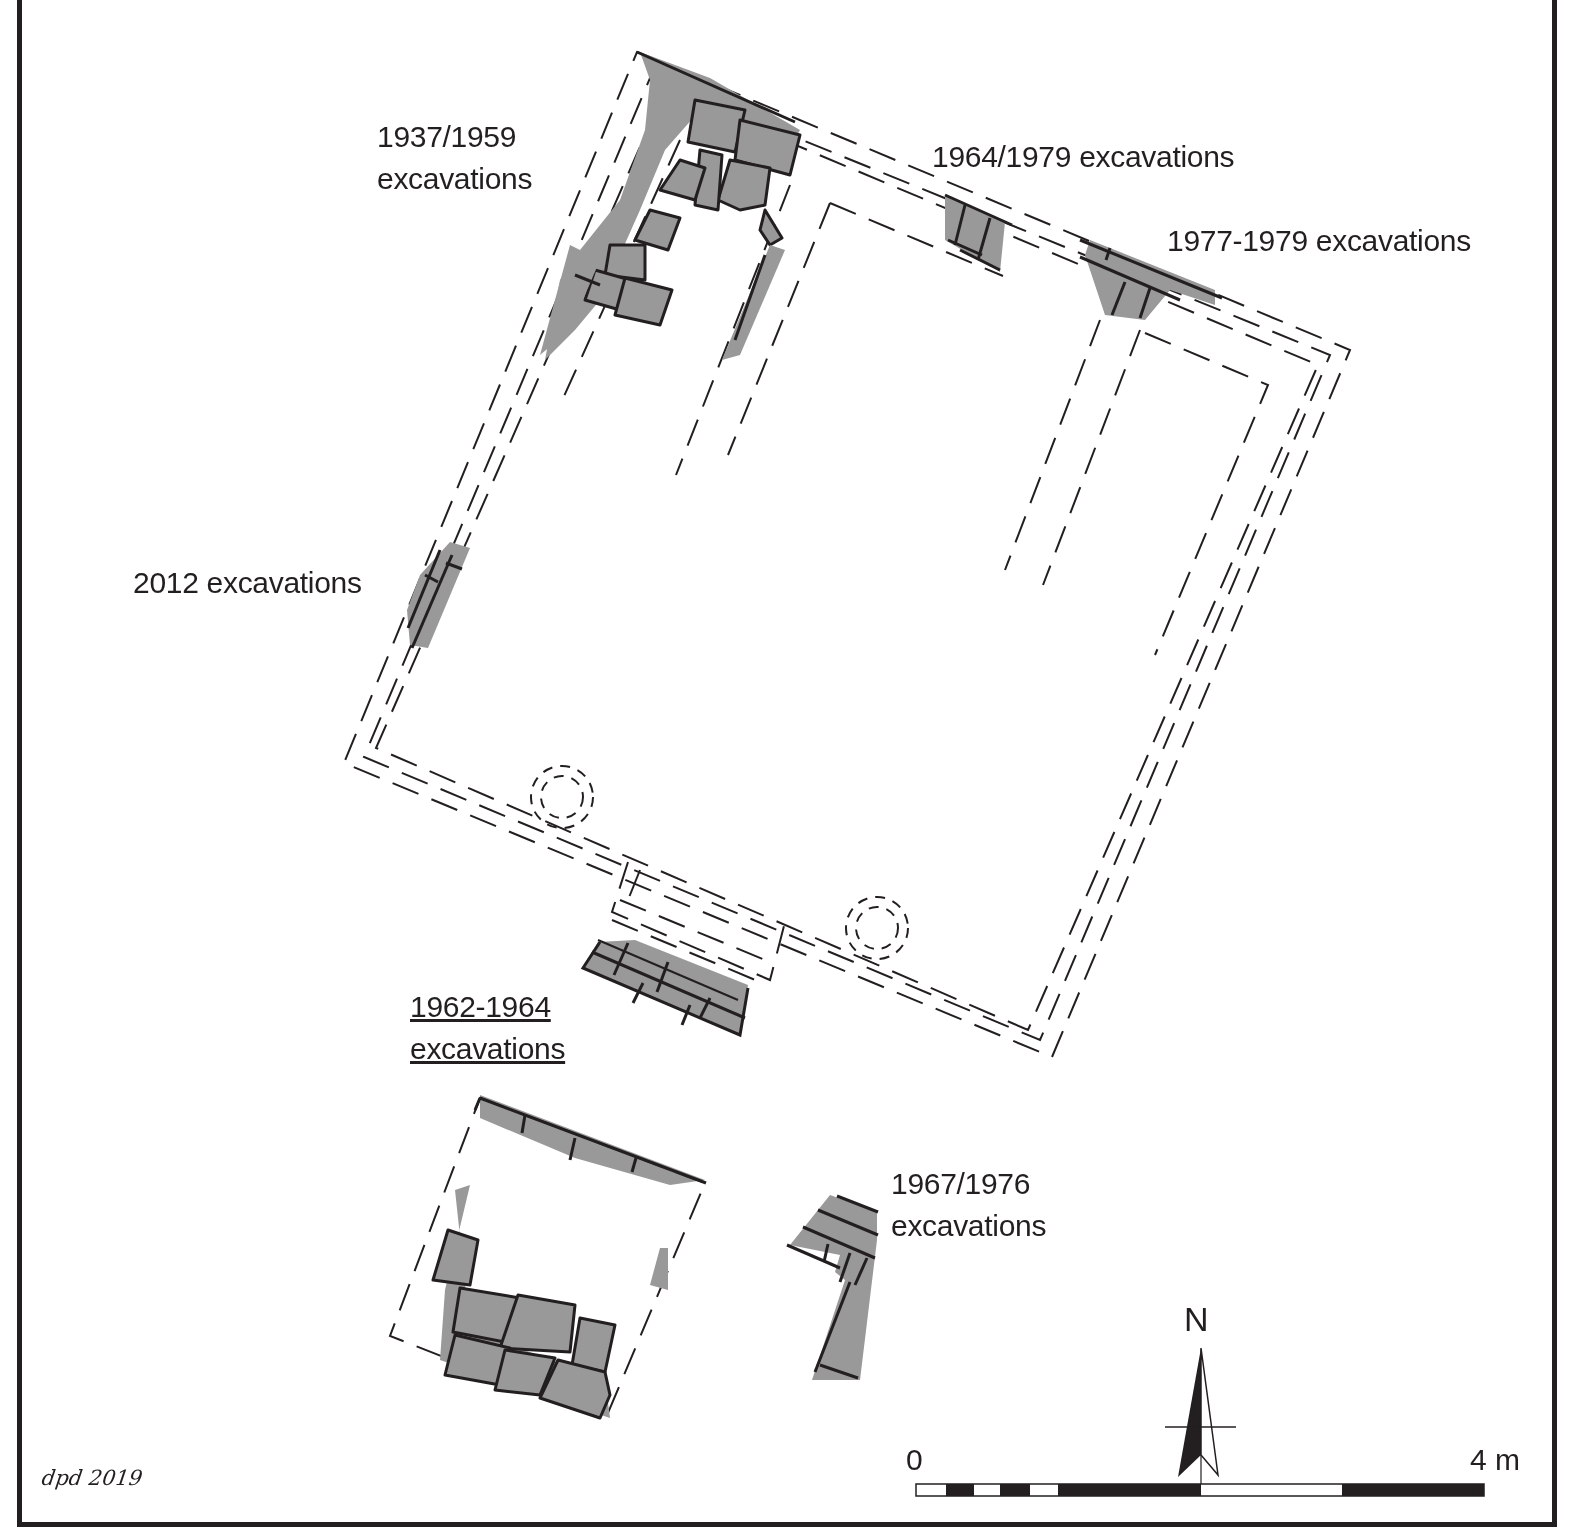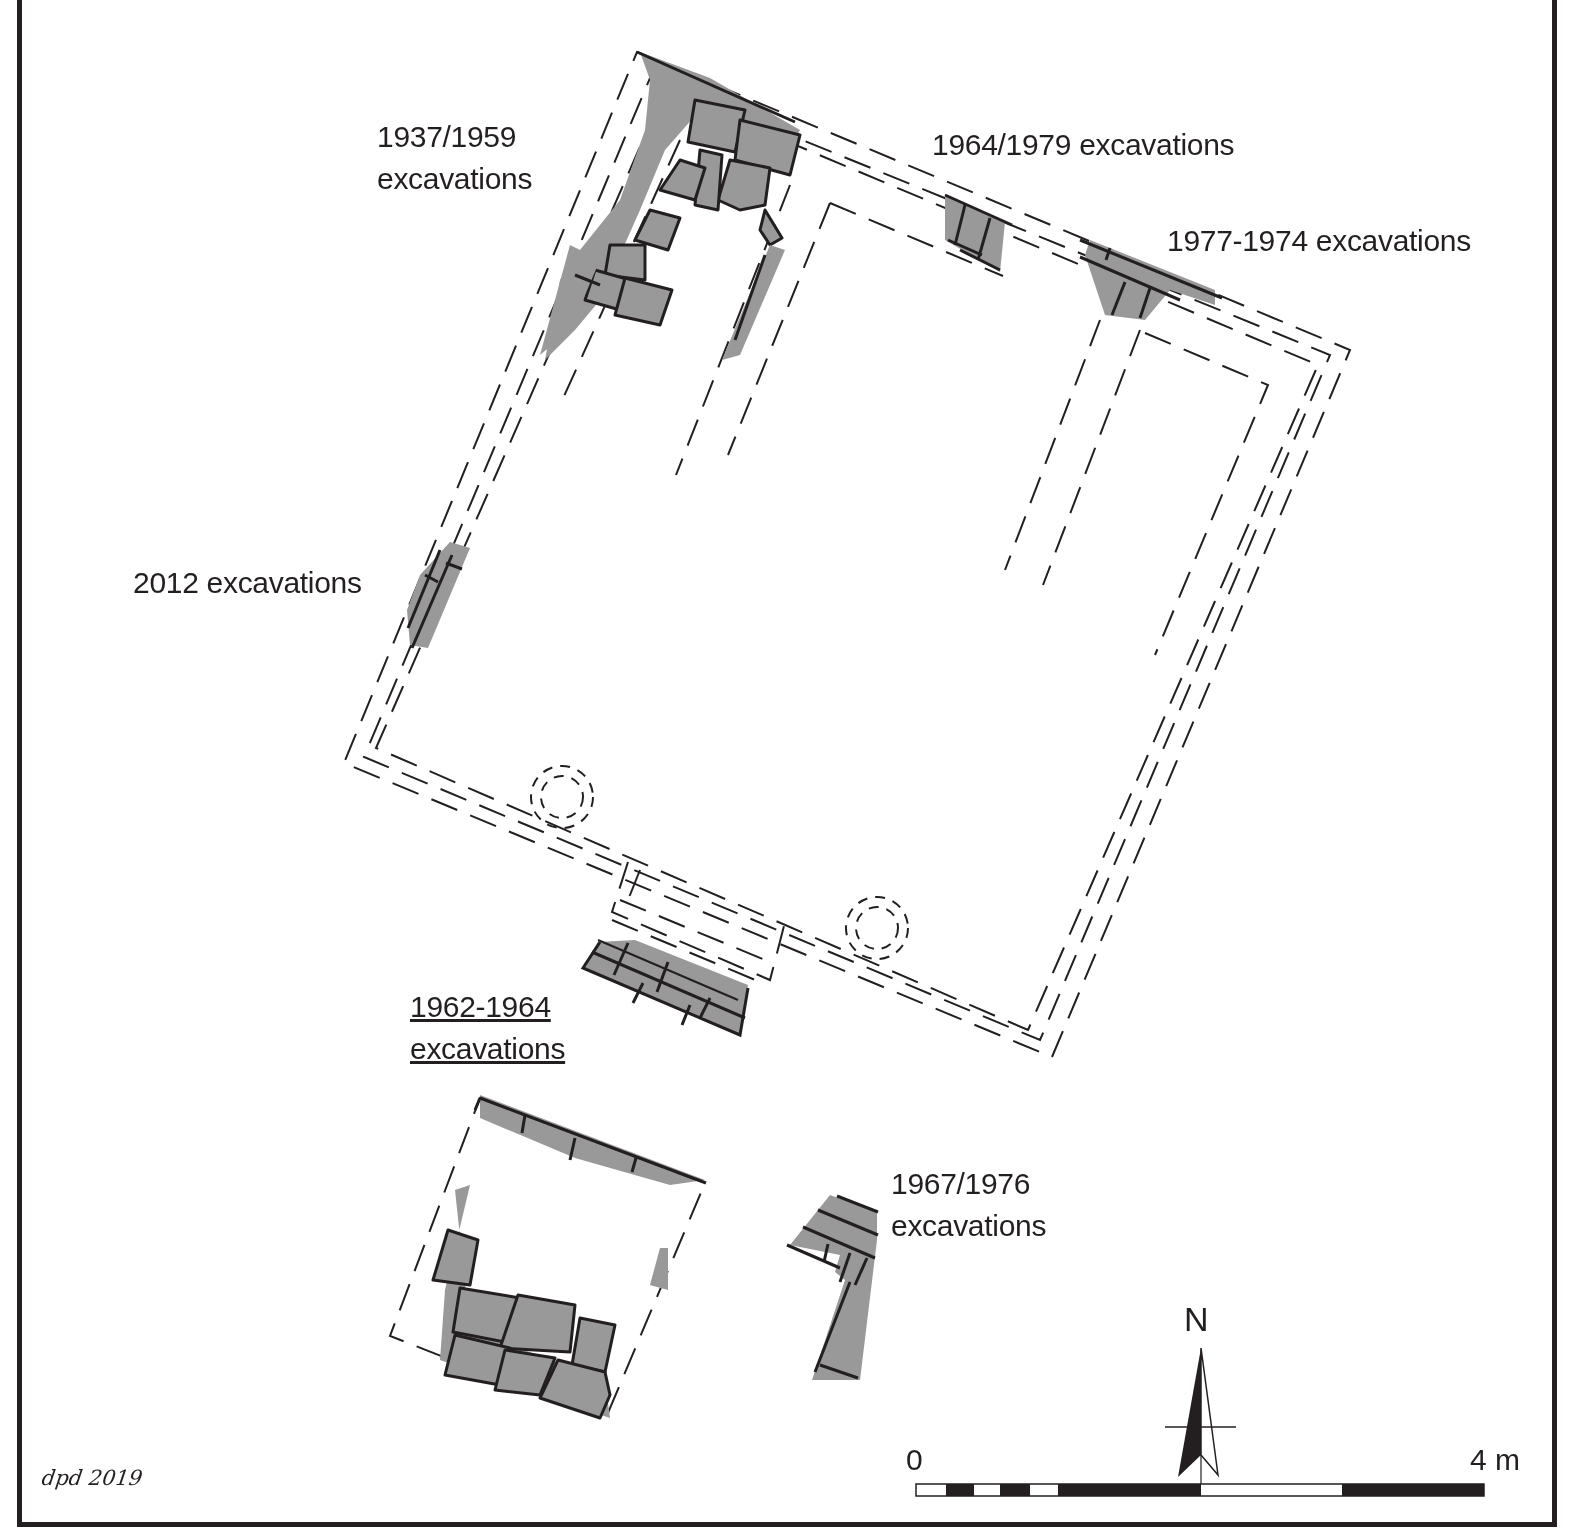--- a/index.html
+++ b/index.html
@@ -164,23 +164,23 @@
     <rect x="1058" y="1484" width="143" height="12" fill="#231f20"></rect>
     <rect x="1342" y="1484" width="142" height="12" fill="#231f20"></rect>
   </g>
 </svg>
 
 <div class="label" style="left:377px; top:116px;">
   <div>1937/1959</div>
   <div>excavations</div>
 </div>
 
-<div class="label" style="left:932px; top:124px;">1964/1979 excavations</div>
+<div class="label" style="left:932px; top:136px;">1964/1979 excavations</div>
 
-<div class="label" style="left:1167px; top:220px;">1977-1974 excavations</div>
+<div class="label" style="left:1167px; top:220px;">1977-1979 excavations</div>
 
 <div class="label" style="left:133px; top:562px;">2012 excavations</div>
 
 <div class="label" style="left:410px; top:986px;text-decoration:underline;">
   <div>1962-1964</div>
   <div>excavations</div>
 </div>
 
 <div class="label" style="left:891px; top:1163px;">
   <div>1967/1976</div>

